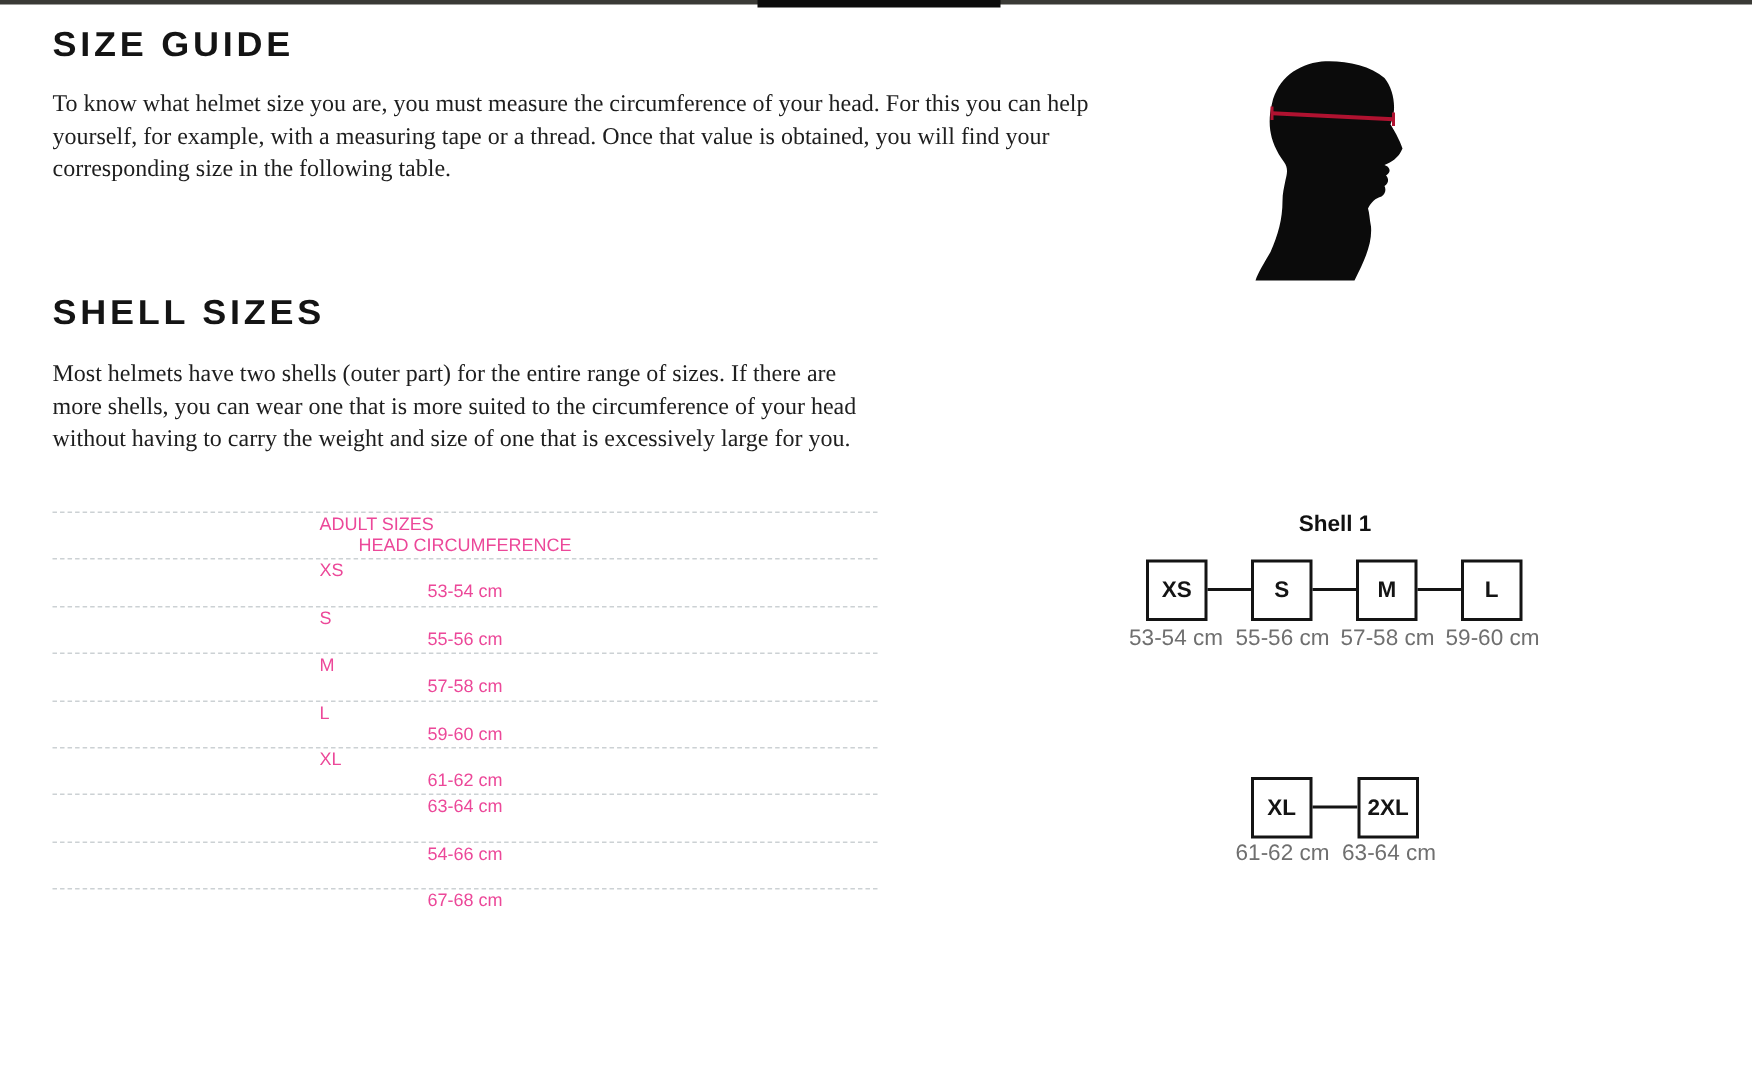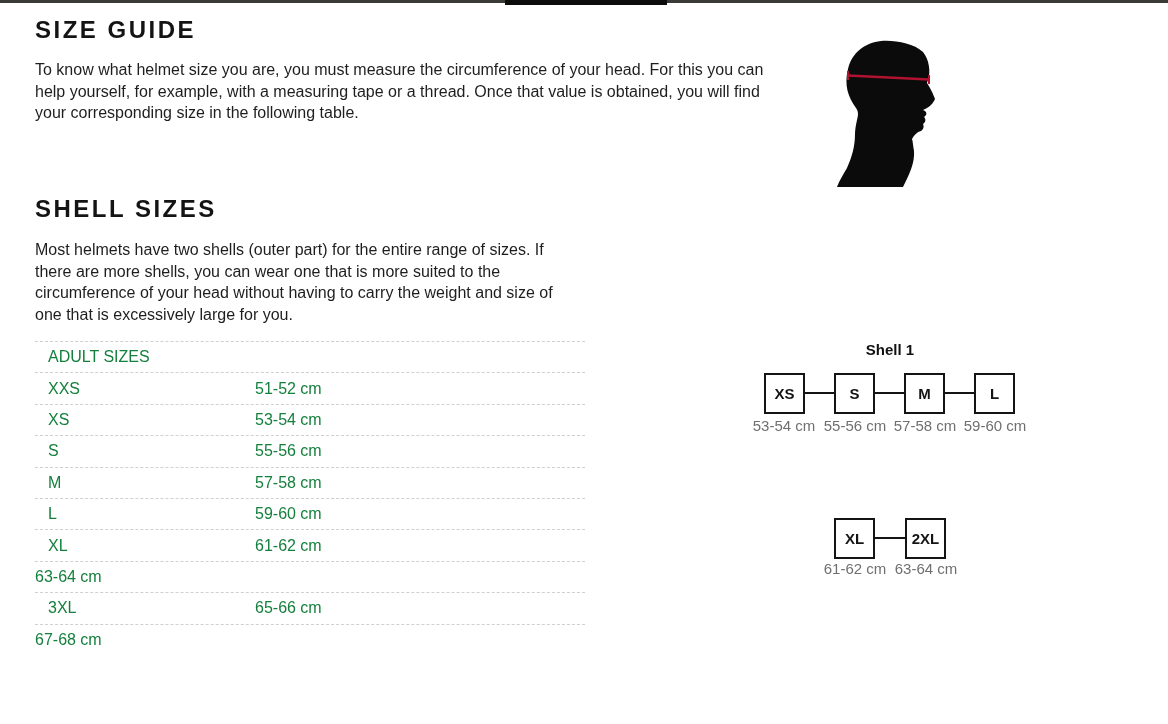--- a/index.html
+++ b/index.html
@@ -15,32 +15,32 @@
   
   .h{
     position:absolute;margin:0;color:#141414;font-weight:bold;
     font-size:24px;letter-spacing:2.5px;
     transform:scaleY(0.96);transform-origin:left top;
   }
   .sg-title{left:35px;top:17px;}
   .ss-title{left:35px;top:196px;}
 
   
-  .body{position:absolute;margin:0;font-size:16px;line-height:21.7px;color:#1e1e1e;}
+  .body{position:absolute;margin:0;font-size:16px;line-height:21.7px;color:#1e1e1e;font-family:Liberation Serif, serif;}
   .sg-desc{left:35px;top:59px;width:748px;}
   .ss-desc{left:35px;top:239px;width:542px;}
 
   
   .head-fig{position:absolute;left:835px;top:38px;width:105px;height:150px;}
 
   
   .size-table{position:absolute;left:35px;top:341px;width:550px;}
   .trow{
     height:31.4px;border-top:1px dashed #ccd1d4;display:flex;align-items:center;
-    font-size:16px;color:#15803d;box-sizing:border-box;
+    font-size:12px;color:#ec4899;box-sizing:border-box;flex-direction:column;
   }
   .c1{margin-left:13px;width:207px;flex:none;}
   .c2{flex:none;}
 
   
   .shell{position:absolute;width:290px;height:96px;}
   .shell-1{left:745px;top:341px;}
   .shell-2{left:745px;top:484px;}
   .shell-title{position:absolute;left:0;top:0;width:100%;text-align:center;
     font-weight:bold;font-size:15px;color:#111;}
@@ -94,24 +94,21 @@
       <line x1="94" y1="37" x2="94" y2="46" stroke="#b01230" stroke-width="2"></line>
     </svg>
   </div>
 
   <h2 class="h ss-title">SHELL SIZES</h2>
   <p class="body ss-desc">Most helmets have two shells (outer part) for the entire range of sizes. If there are more shells, you can wear one that is more suited to the circumference of your head without having to carry the weight and size of one that is excessively large for you.</p>
 
   <div class="size-table">
     <div class="trow">
       <span class="c1">ADULT SIZES</span>
-    </div>
-    <div class="trow">
-      <span class="c1">XXS</span>
-      <span class="c2">51-52 cm</span>
+      <span class="c2">HEAD CIRCUMFERENCE</span>
     </div>
     <div class="trow">
       <span class="c1">XS</span>
       <span class="c2">53-54 cm</span>
     </div>
     <div class="trow">
       <span class="c1">S</span>
       <span class="c2">55-56 cm</span>
     </div>
     <div class="trow">
@@ -123,22 +120,21 @@
       <span class="c2">59-60 cm</span>
     </div>
     <div class="trow">
       <span class="c1">XL</span>
       <span class="c2">61-62 cm</span>
     </div>
     <div class="trow">
       <span class="c2">63-64 cm</span>
     </div>
     <div class="trow">
-      <span class="c1">3XL</span>
-      <span class="c2">65-66 cm</span>
+      <span class="c2">54-66 cm</span>
     </div>
     <div class="trow">
       <span class="c2">67-68 cm</span>
     </div>
   </div>
 
   <div class="shell shell-1">
     <div class="shell-title">Shell 1</div>
     <div class="sbox" style="left:19px">XS</div>
     <div class="conn" style="left:60px;width:29px"></div>

